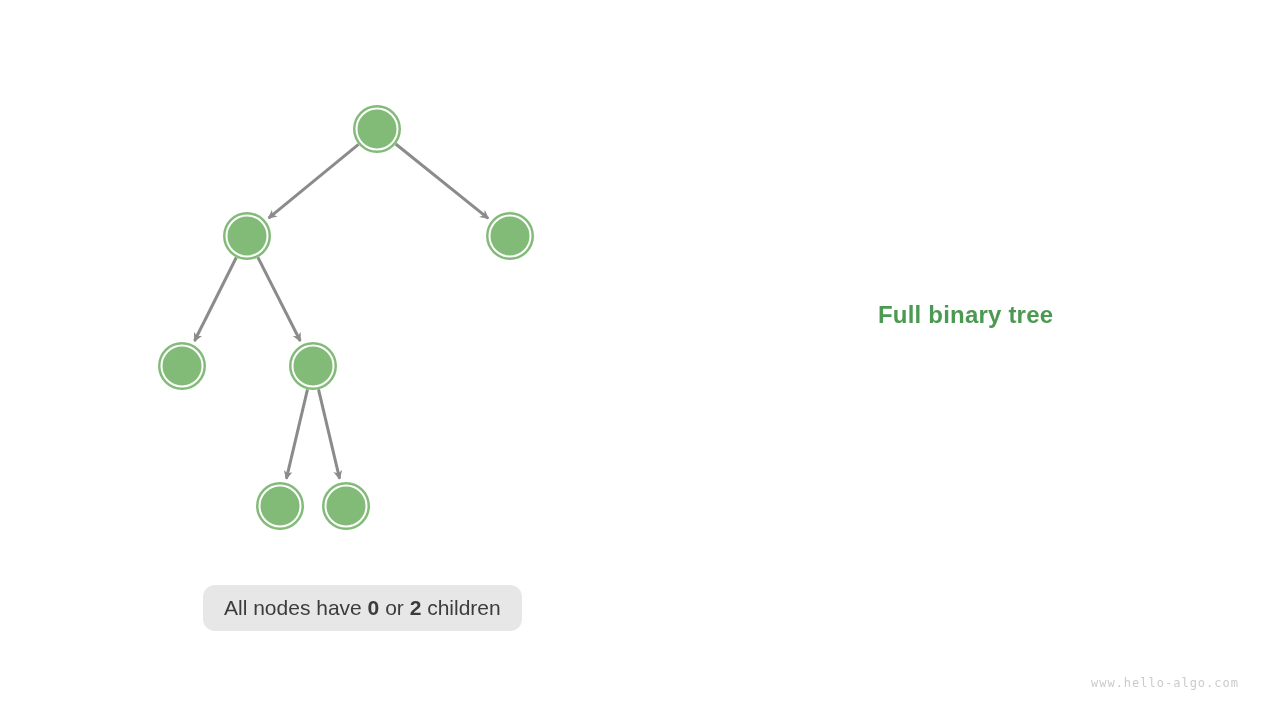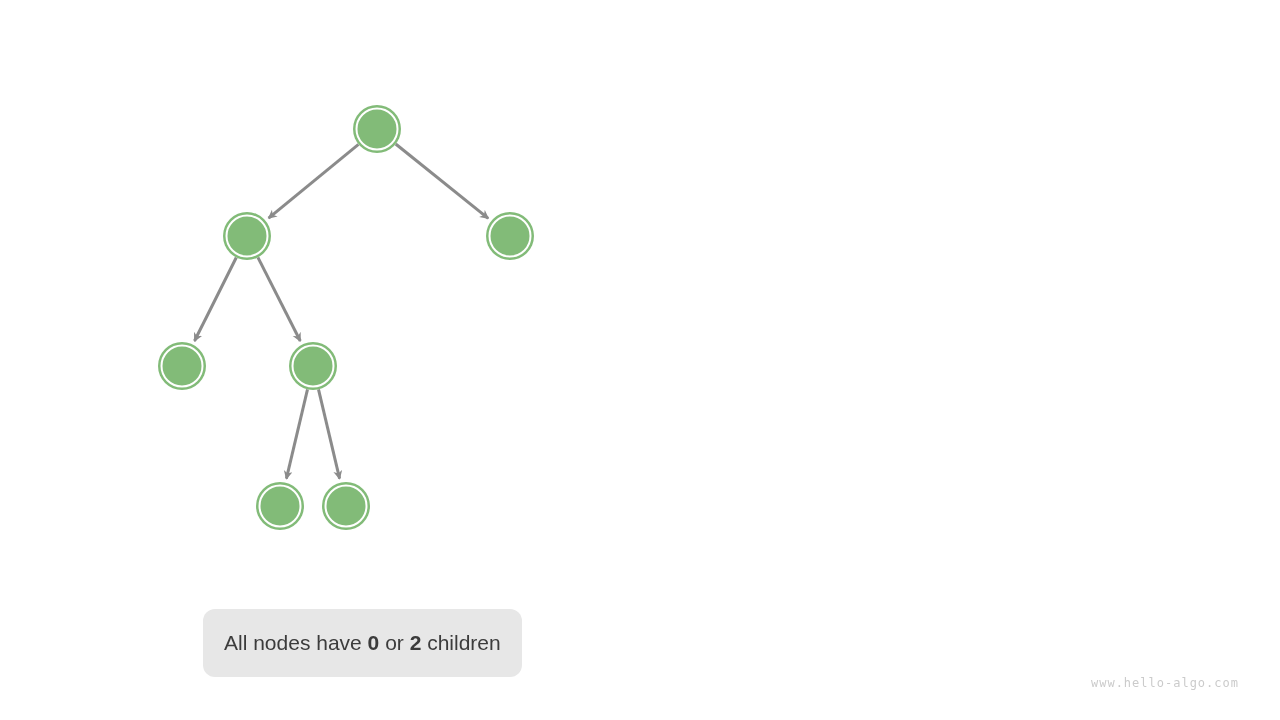--- a/index.html
+++ b/index.html
@@ -25,22 +25,22 @@
     left: 878px;
     top: 301px;
     font-size: 24px;
     font-weight: bold;
     letter-spacing: 0.2px;
     white-space: nowrap;
   }
   .caption-box {
     position: absolute;
     left: 203px;
-    top: 609px;
-    padding: 22px 21px;
+    top: 585px;
+    padding: 11px 21px;
     border-radius: 12px;
     font-size: 21px;
     white-space: nowrap;
   }
   .caption-box .b {
     font-weight: bold;
   }
   .watermark {
     position: absolute;
     right: 41px;
@@ -95,18 +95,19 @@
           <circle cx="280" cy="506" r="24" fill="#82BB78"></circle>
           <circle cx="280" cy="506" r="20.5" fill="none" stroke="#FFFFFF" stroke-width="2"></circle>
         </g>
         <g>
           <circle cx="346" cy="506" r="24" fill="#82BB78"></circle>
           <circle cx="346" cy="506" r="20.5" fill="none" stroke="#FFFFFF" stroke-width="2"></circle>
         </g>
       </g>
   </svg>
 
+  <div class="figure-title" style="color: rgb(76, 154, 82);">Full binary tree</div>
 
   <div class="caption-box" style="background: rgb(231, 231, 231); color: rgb(60, 60, 60);"><span>All nodes have </span><span class="b">0</span><span> or </span><span class="b">2</span><span> children</span></div>
 
   <div class="watermark" style="color: rgb(203, 203, 203);">www.hello-algo.com</div>
 
 </div>
 
 </body></html>

